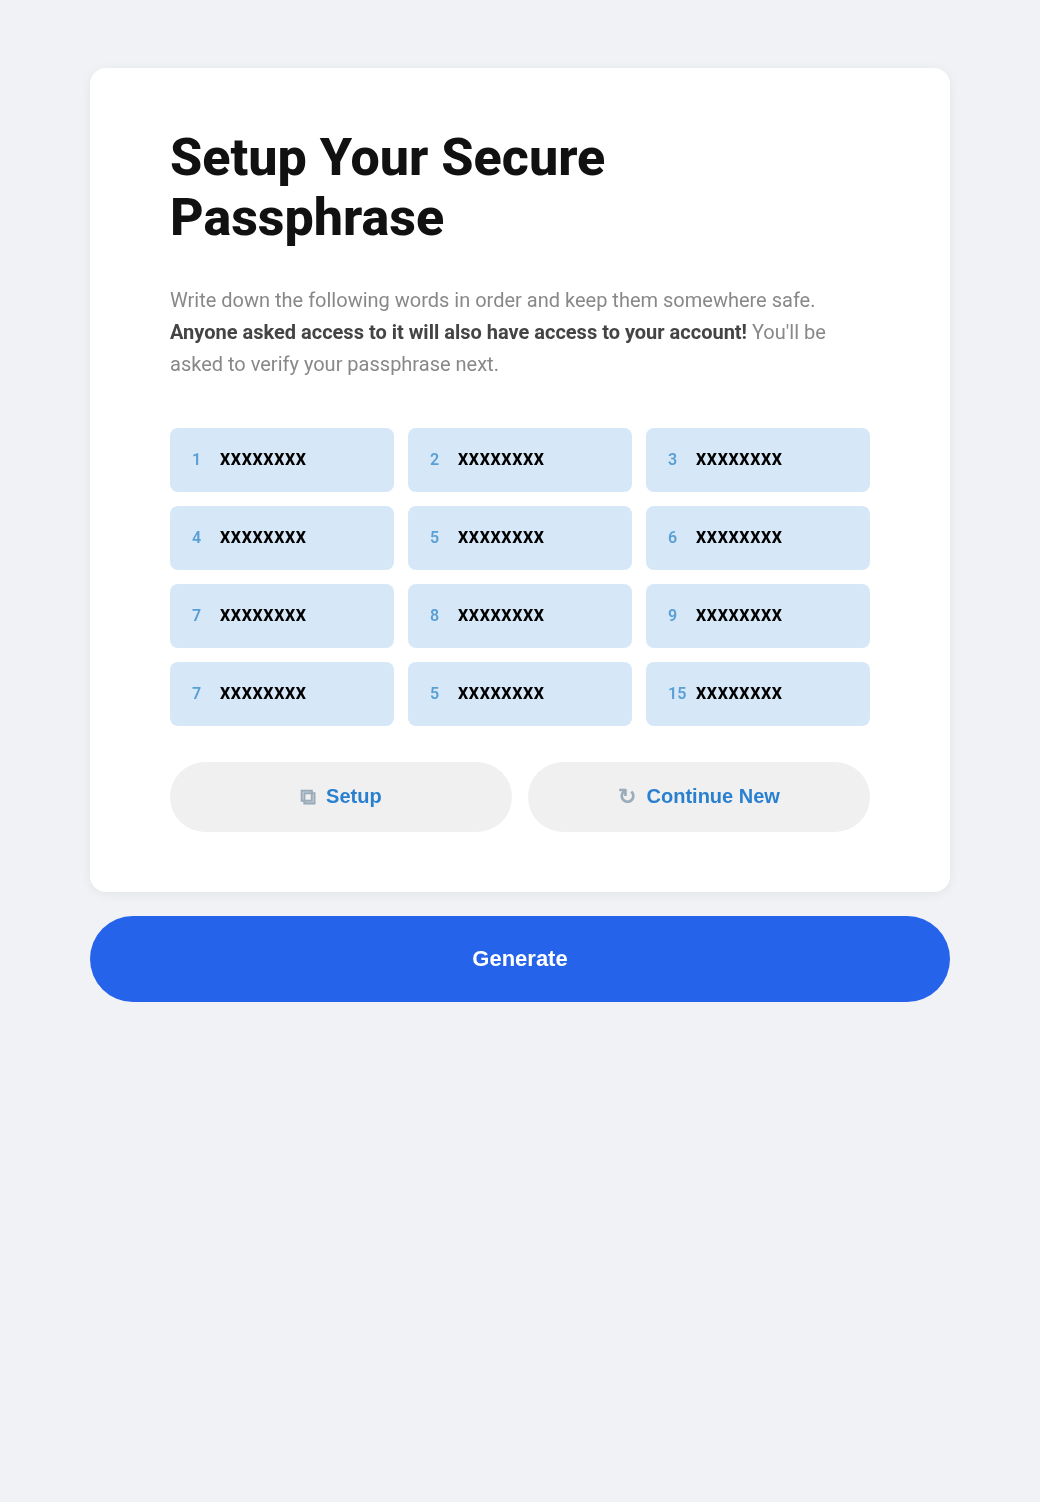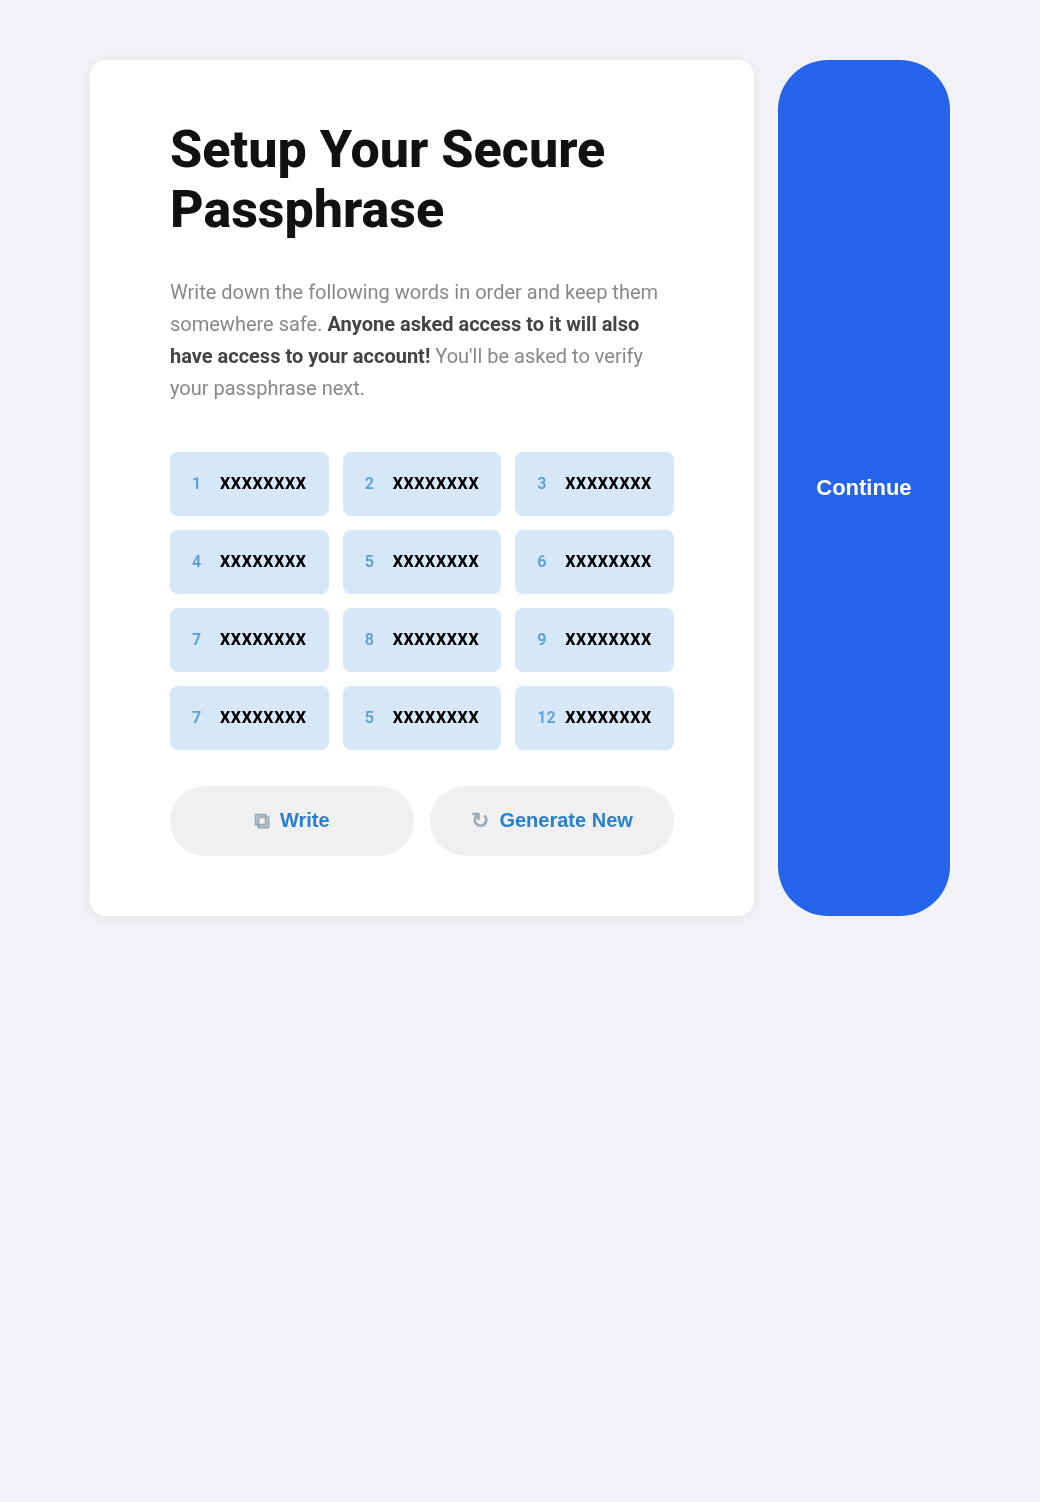--- a/index.html
+++ b/index.html
@@ -15,22 +15,23 @@
       align-items: flex-start;
       min-height: 1502px;
       font-family: -apple-system, BlinkMacSystemFont, 'Segoe UI', Roboto, sans-serif;
       padding: 60px 20px;
     }
 
     .page-container {
       width: 860px;
       max-width: 100%;
       display: flex;
-      flex-direction: row;
+      flex-direction: column;
       gap: 24px;
+      margin-top: 8px;
     }
 
     .card {
       background: #ffffff;
       border-radius: 16px;
       padding: 60px 80px 60px 80px;
       box-shadow: 0 2px 12px rgba(0,0,0,0.06);
     }
 
     .page-title {
@@ -189,33 +190,33 @@
         </div>
         <div class="word-cell">
           <span class="word-number">7</span>
           <span class="word-text">XXXXXXXX</span>
         </div>
         <div class="word-cell">
           <span class="word-number">5</span>
           <span class="word-text">XXXXXXXX</span>
         </div>
         <div class="word-cell">
-          <span class="word-number">12</span>
+          <span class="word-number">15</span>
           <span class="word-text">XXXXXXXX</span>
         </div>
       </div>
 
     <div class="actions-row">
       <button class="action-btn">
         <span class="btn-icon">⧉</span>
-        <span>Write</span>
+        <span>Setup</span>
       </button>
       <button class="action-btn">
         <span class="btn-icon">↻</span>
-        <span>Generate New</span>
+        <span>Continue New</span>
       </button>
     </div>
   </div>
 
-  <button class="continue-btn">Continue</button>
+  <button class="continue-btn">Generate</button>
 
 
 </div>
 
 </body></html>

